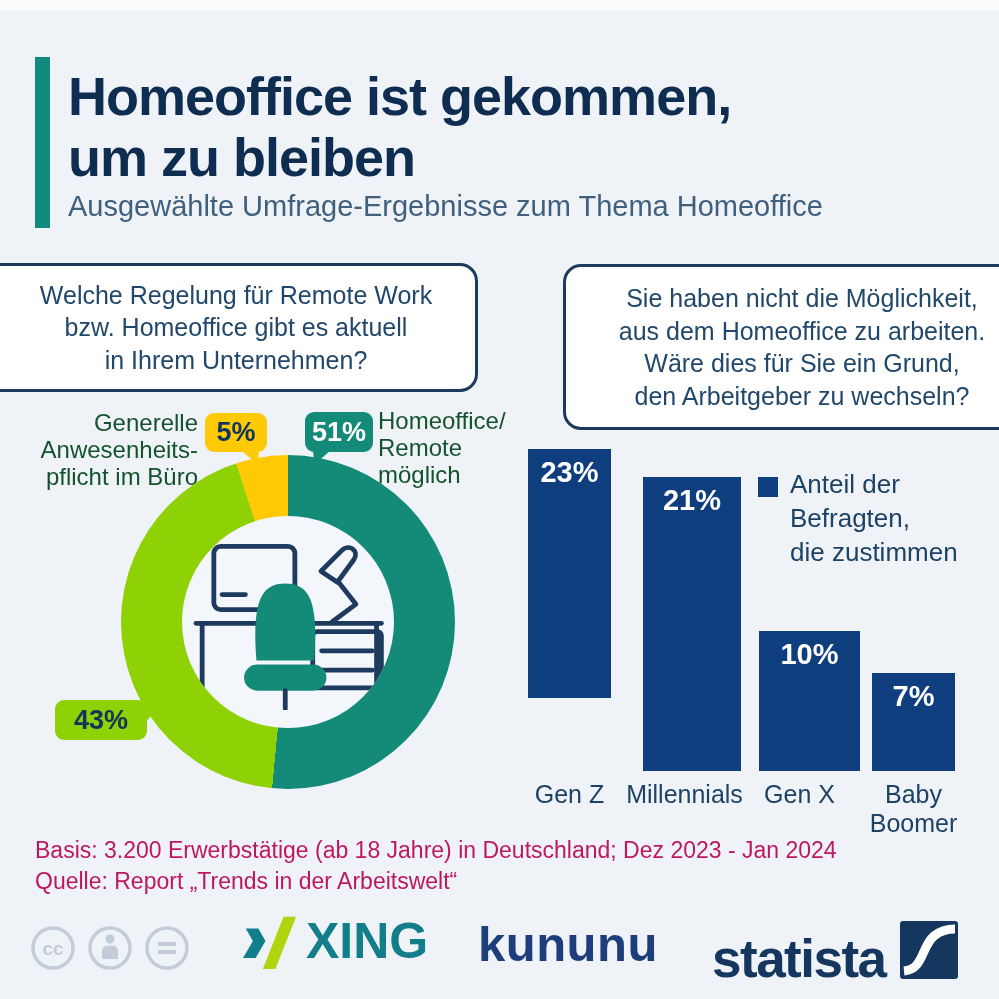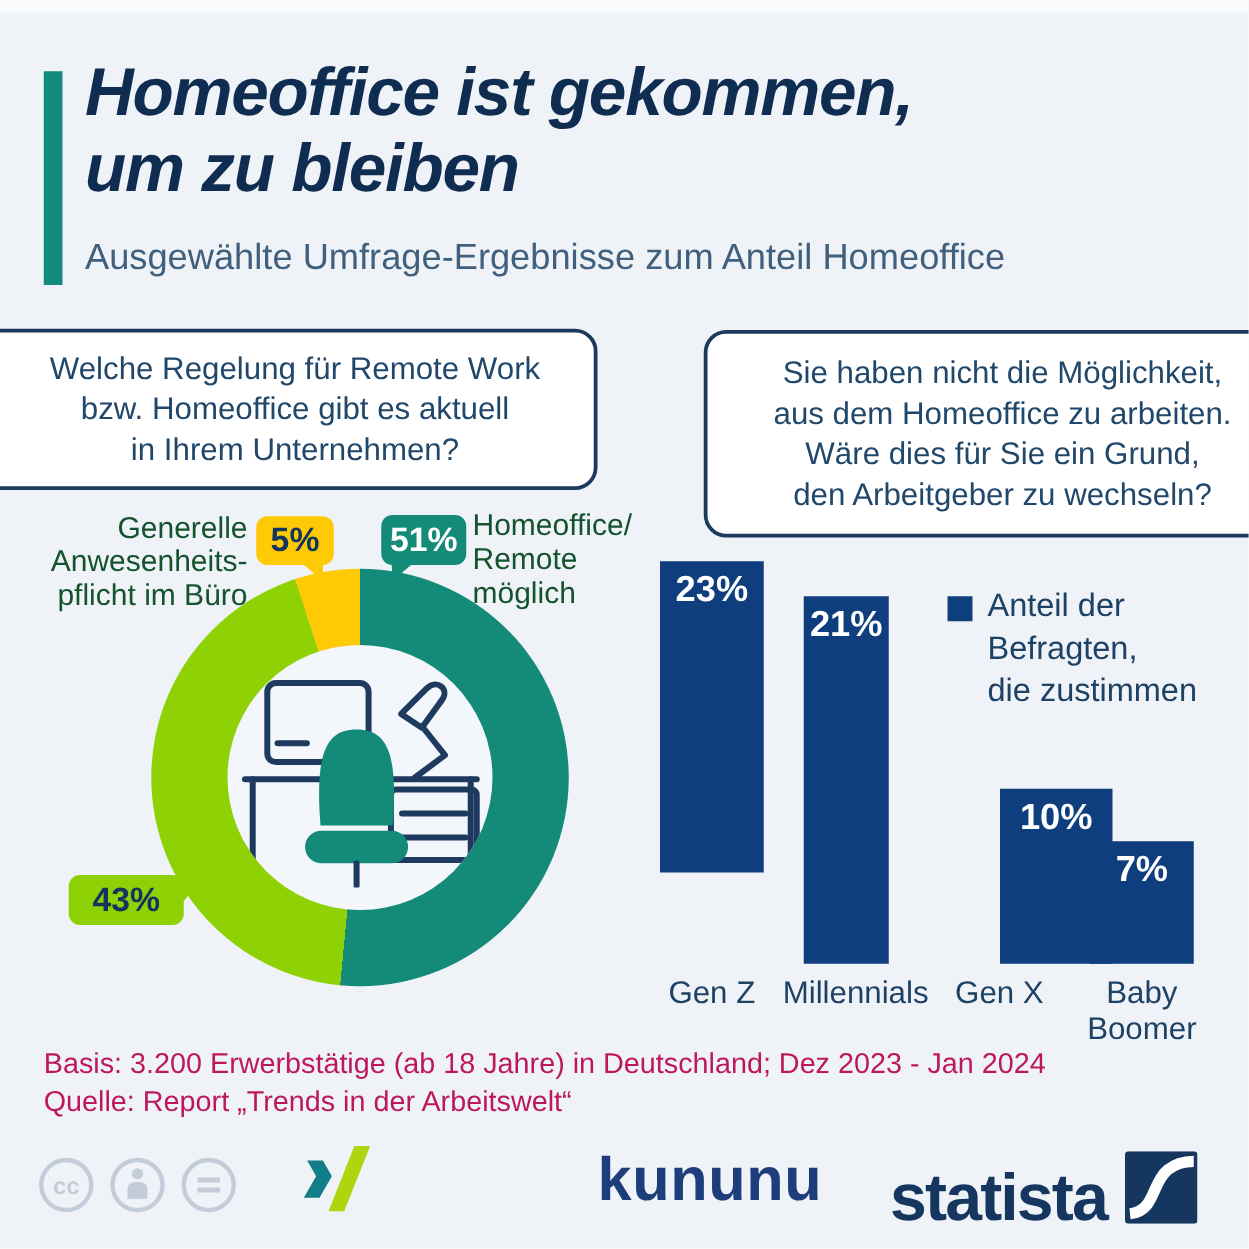--- a/index.html
+++ b/index.html
@@ -2,22 +2,22 @@
 <html><head>
 <meta charset="utf-8">
 <style>
   html,body{margin:0;padding:0;background:#ffffff;}
   .stage{position:relative;width:999px;height:999px;background:#eff3f7;overflow:hidden;
          font-family:"Liberation Sans",sans-serif;color:#173a5e;}
   .top-strip{position:absolute;top:0;left:0;width:100%;height:10px;background:#f9fbfd;}
 
   
   .accent-bar{position:absolute;left:35px;top:57px;width:15px;height:171px;background:#128a7e;}
-  .title{position:absolute;left:68px;top:44px;width:900px;font-size:54px;line-height:1.13;
-         font-weight:800;color:#0f2d50;letter-spacing:-1px;white-space:pre-line;font-style:italic;}
+  .title{position:absolute;left:68px;top:66px;width:900px;font-size:54px;line-height:1.13;
+         font-weight:800;color:#0f2d50;letter-spacing:-1px;white-space:pre-line;}
   .subtitle{position:absolute;left:68px;top:190px;font-size:29px;color:#40607e;}
 
   
   .bubble{position:absolute;background:#ffffff;border:3px solid #1c3a5e;border-radius:18px;
           display:flex;align-items:center;justify-content:center;text-align:center;
           font-size:25px;line-height:1.3;color:#21486b;white-space:pre-line;}
   .bubble-left{left:-26px;top:263px;width:478px;height:123px;padding-left:20px;}
   .bubble-right{left:563px;top:264px;width:472px;height:160px;padding-right:26px;}
 
   
@@ -66,21 +66,21 @@
 </style>
 </head>
 <body>
 
 <div class="stage">
   <div class="top-strip"></div>
 
   <div class="accent-bar"></div>
   <div class="title">Homeoffice ist gekommen,
 um zu bleiben</div>
-  <div class="subtitle">Ausgewählte Umfrage-Ergebnisse zum Anteil Homeoffice</div>
+  <div class="subtitle">Ausgewählte Umfrage-Ergebnisse zum Thema Homeoffice</div>
 
   <div class="bubble bubble-left">Welche Regelung für Remote Work
 bzw. Homeoffice gibt es aktuell
 in Ihrem Unternehmen?</div>
   <div class="bubble bubble-right">Sie haben nicht die Möglichkeit,
 aus dem Homeoffice zu arbeiten.
 Wäre dies für Sie ein Grund,
 den Arbeitgeber zu wechseln?</div>
 
   <div class="lbl lbl-office">Generelle
@@ -135,25 +135,25 @@
         <path d="M192 262 V274"></path>
       </g>
     </svg>
   </div>
 
   <div id="bar-chart">
       <div class="bar" style="left: 528px; width: 83px; top: 449px; height: 249px; background: rgb(14, 62, 126);">
         <div class="bar-val">23%</div>
       </div>
       <div class="bar-cat" style="left: 494.5px; width: 150px;">Gen Z</div>
-      <div class="bar" style="left: 643px; width: 68px; top: 477px; height: 294px; background: rgb(14, 62, 126);">
+      <div class="bar" style="left: 643px; width: 98px; top: 477px; height: 294px; background: rgb(14, 62, 126);">
         <div class="bar-val">21%</div>
       </div>
       <div class="bar-cat" style="left: 609.5px; width: 150px;">Millennials</div>
-      <div class="bar" style="left: 800px; width: 90px; top: 631px; height: 140px; background: rgb(14, 62, 126);">
+      <div class="bar" style="left: 759px; width: 101px; top: 631px; height: 140px; background: rgb(14, 62, 126);">
         <div class="bar-val">10%</div>
       </div>
       <div class="bar-cat" style="left: 724.5px; width: 150px;">Gen X</div>
       <div class="bar" style="left: 872px; width: 83px; top: 673px; height: 98px; background: rgb(14, 62, 126);">
         <div class="bar-val">7%</div>
       </div>
       <div class="bar-cat" style="left: 838.5px; width: 150px; text-align: center;">Baby
 Boomer</div>
     </div>
   <div class="legend-swatch"></div>
@@ -179,20 +179,21 @@
       <rect x="14" y="17" width="18" height="4" fill="#c3ccd9"></rect>
       <rect x="14" y="25" width="18" height="4" fill="#c3ccd9"></rect>
     </svg>
   </div>
 
   <div class="xing">
     <svg width="54" height="60" viewBox="0 0 60 62">
       <polygon points="22,62 36,62 59,4 45,4" fill="#b0d40e"></polygon>
       <polygon points="3,17 17,17 25,31 14,50 0,50 11,31" fill="#117e8a"></polygon>
     </svg>
+    <span class="xing-text">XING</span>
   </div>
 
   <div class="kununu">kununu</div>
 
   <div class="statista">
     <span class="statista-text">statista</span>
     <svg width="58" height="58" viewBox="0 0 58 58">
       <rect width="58" height="58" rx="3" fill="#15375f"></rect>
       <path d="M4 50 C24 48 21 26 34 15 C40 10 48 8 55 8" stroke="#ffffff" stroke-width="9" fill="none"></path>
     </svg>

